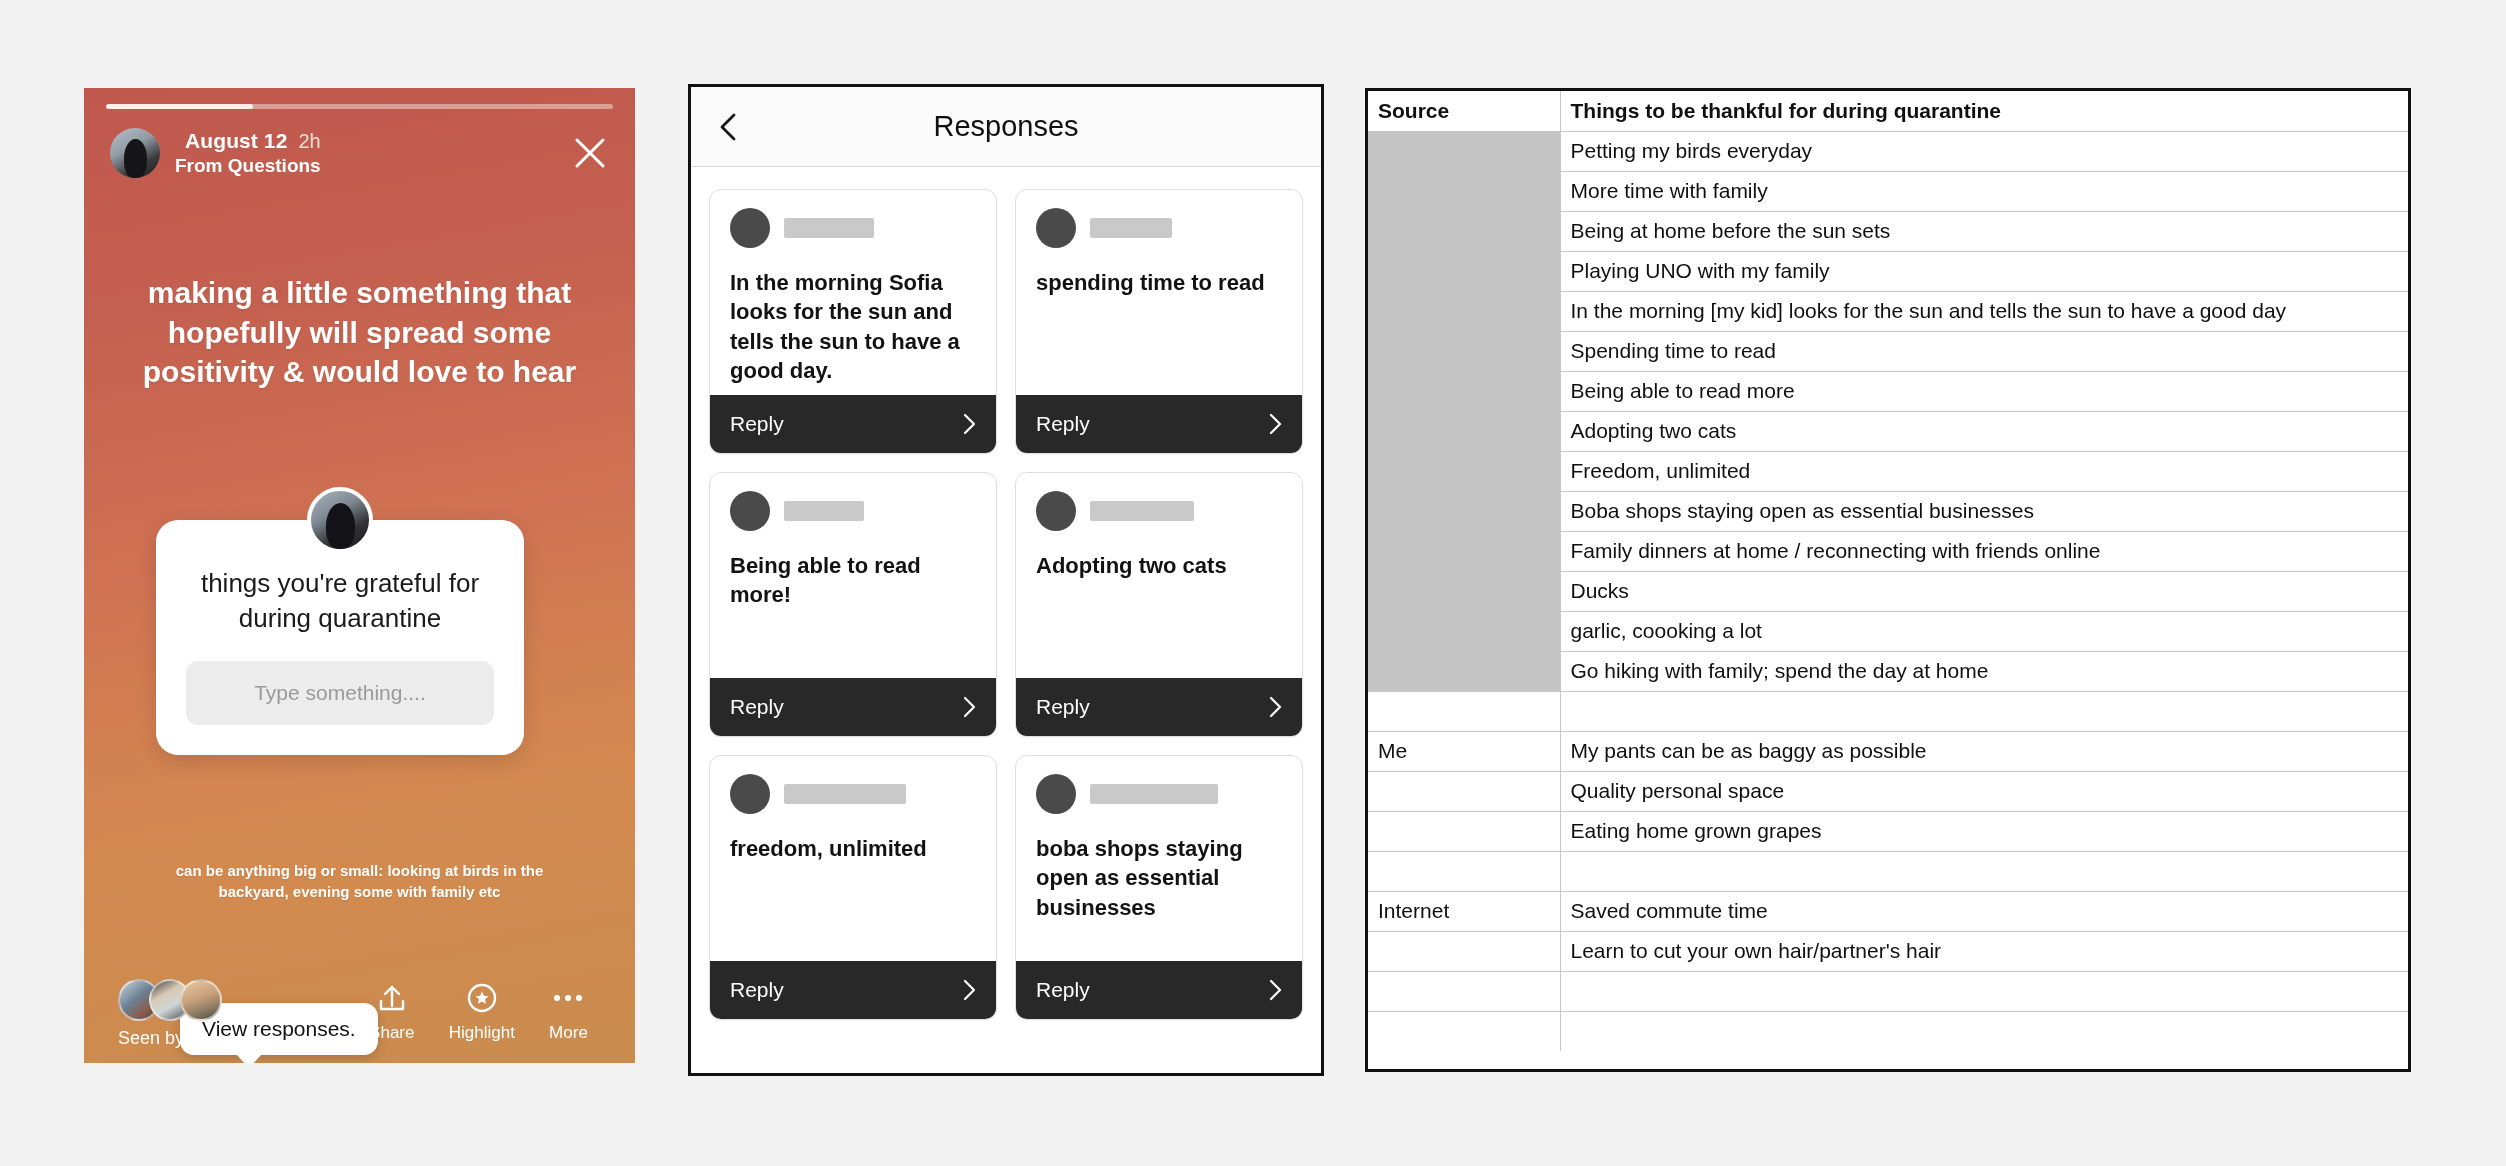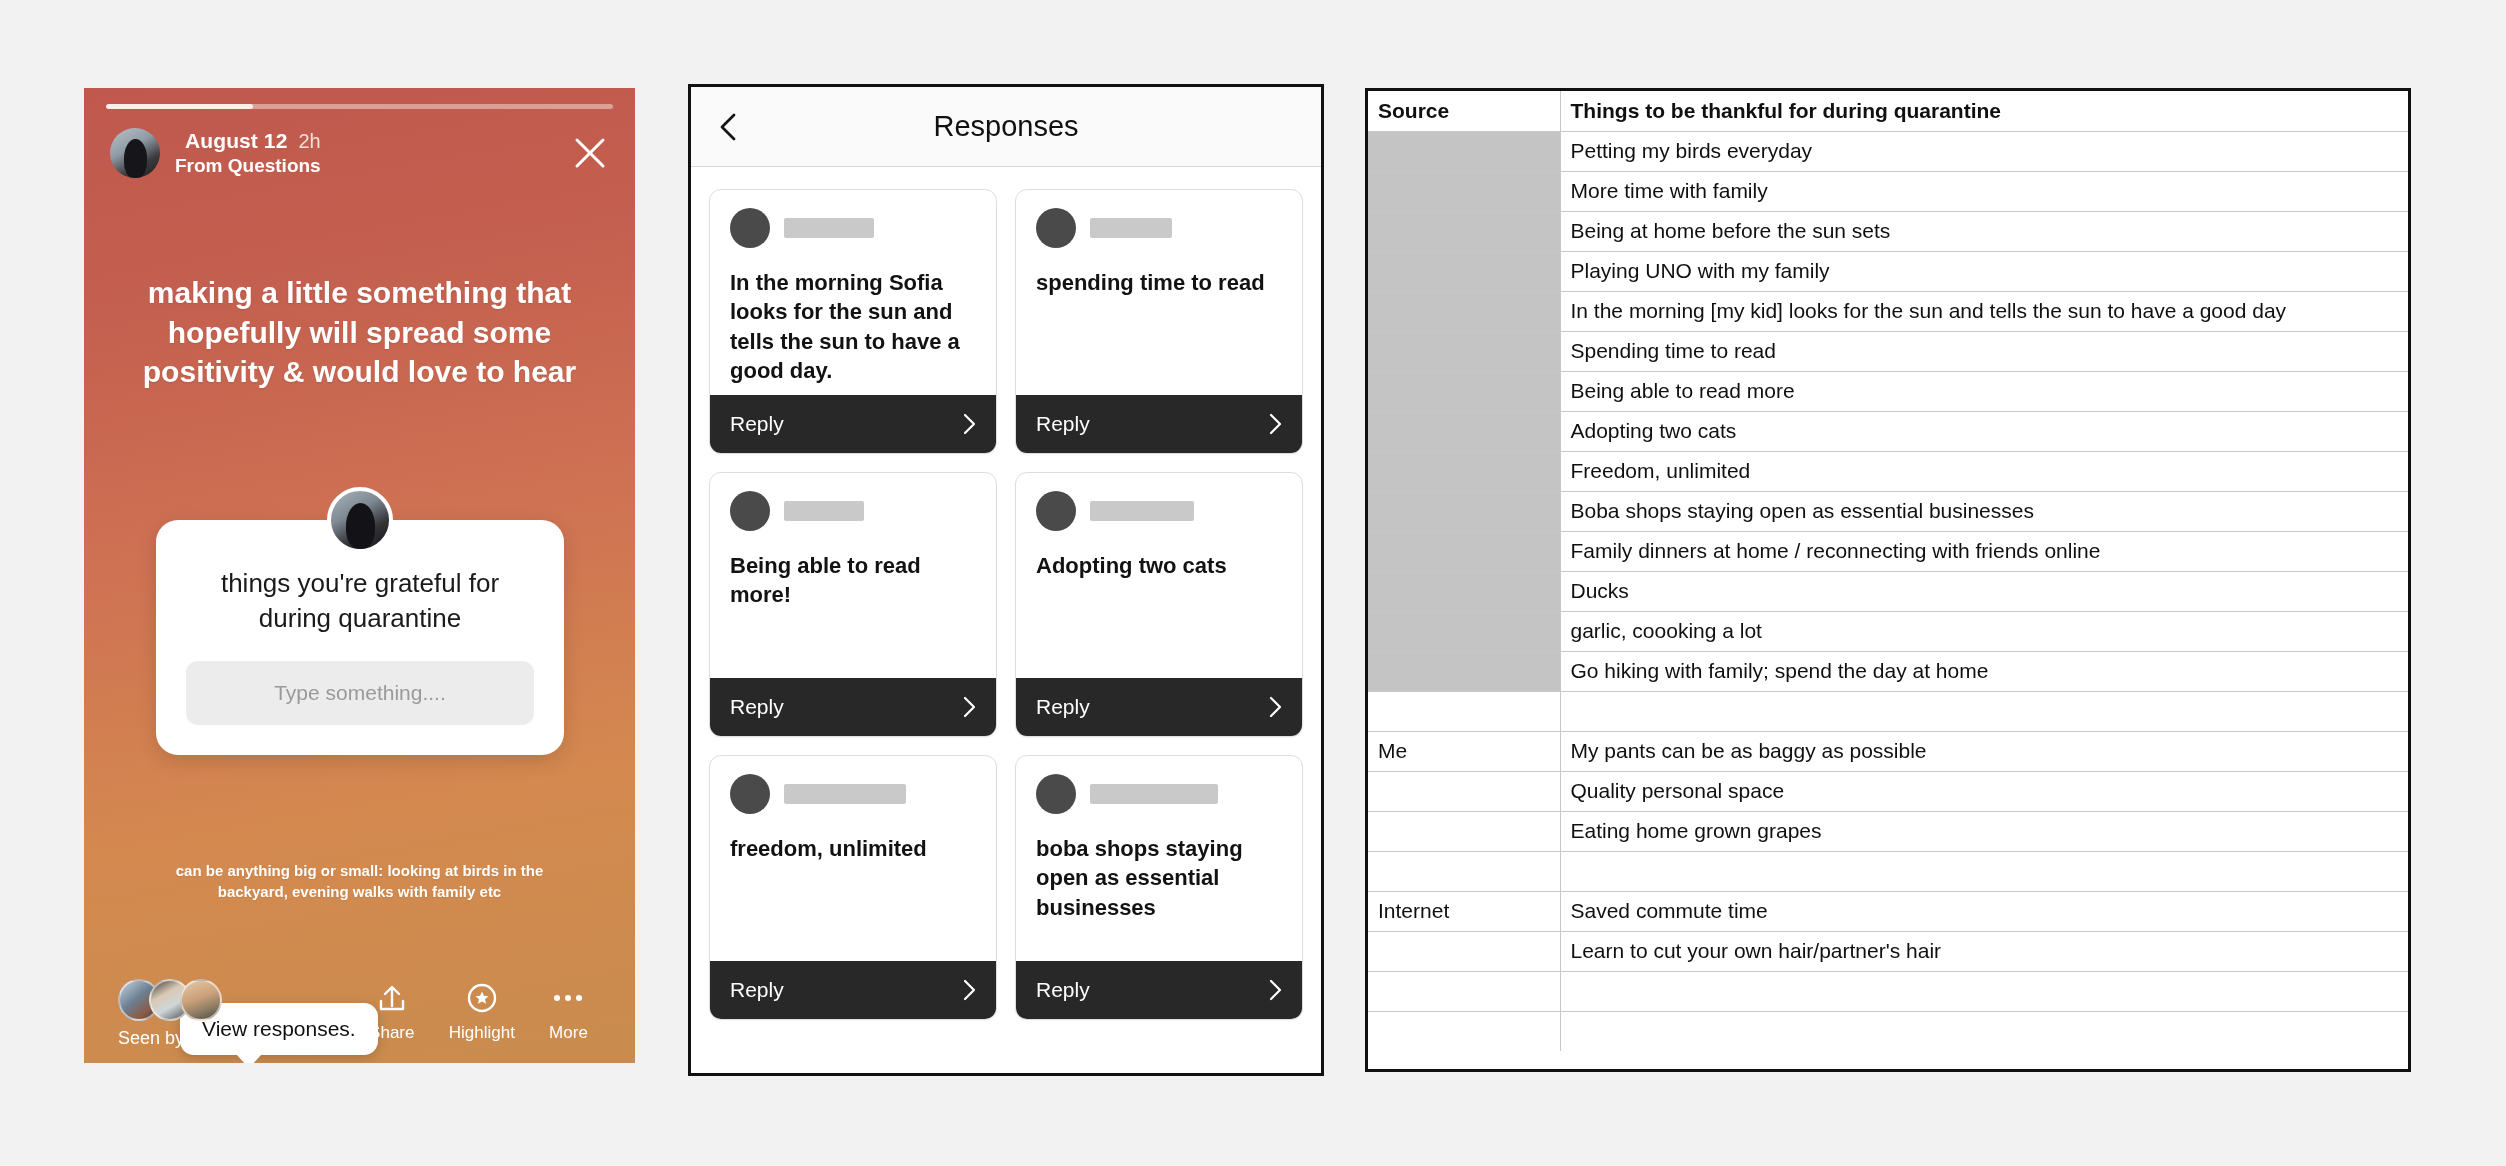--- a/index.html
+++ b/index.html
@@ -57,21 +57,21 @@
   .close-x svg { width: 100%; height: 100%; display: block; }
 
   .story-title {
     position: absolute; left: 40px; right: 40px; top: 185px;
     text-align: center; color: #ffffff;
     font-size: 30px; font-weight: bold; line-height: 1.32;
     text-shadow: 0 1px 2px rgba(0,0,0,.10);
   }
 
   .q-card {
-    position: absolute; left: 72px; top: 432px; width: 408px;
+    position: absolute; left: 72px; top: 432px; width: 368px;
     background: #fff; border-radius: 22px;
     box-shadow: 0 6px 20px rgba(0,0,0,.13);
     padding: 46px 30px 30px;
   }
   .q-avatar {
     position: absolute; left: 50%; top: -33px; transform: translateX(-50%);
     width: 66px; height: 66px; border-radius: 50%;
     border: 4px solid #fff; overflow: hidden;
     background: linear-gradient(150deg,#aab4bd 0%, #7d8892 38%, #333235 68%, #18171b 100%);
   }
@@ -228,21 +228,21 @@
     <div class="story-title">making a little something that hopefully will spread some positivity &amp; would love to hear</div>
 
     <div class="q-card">
       <div class="q-avatar"></div>
       <div class="q-prompt">things you're grateful for during quarantine</div>
       <div class="q-input">
         <span class="q-input-text">Type something....</span>
       </div>
     </div>
 
-    <div class="story-caption">can be anything big or small: looking at birds in the backyard, evening walks with family etc</div>
+    <div class="story-caption">can be anything big or small: looking at birds in the backyard, evening some with family etc</div>
 
     <div class="tooltip">
       <span class="tooltip-text">View responses.</span>
     </div>
 
     <div class="story-foot">
       <div class="seen-block">
         <div class="seen-avatars">
           <div class="seen-av a1"></div>
           <div class="seen-av a2"></div>

